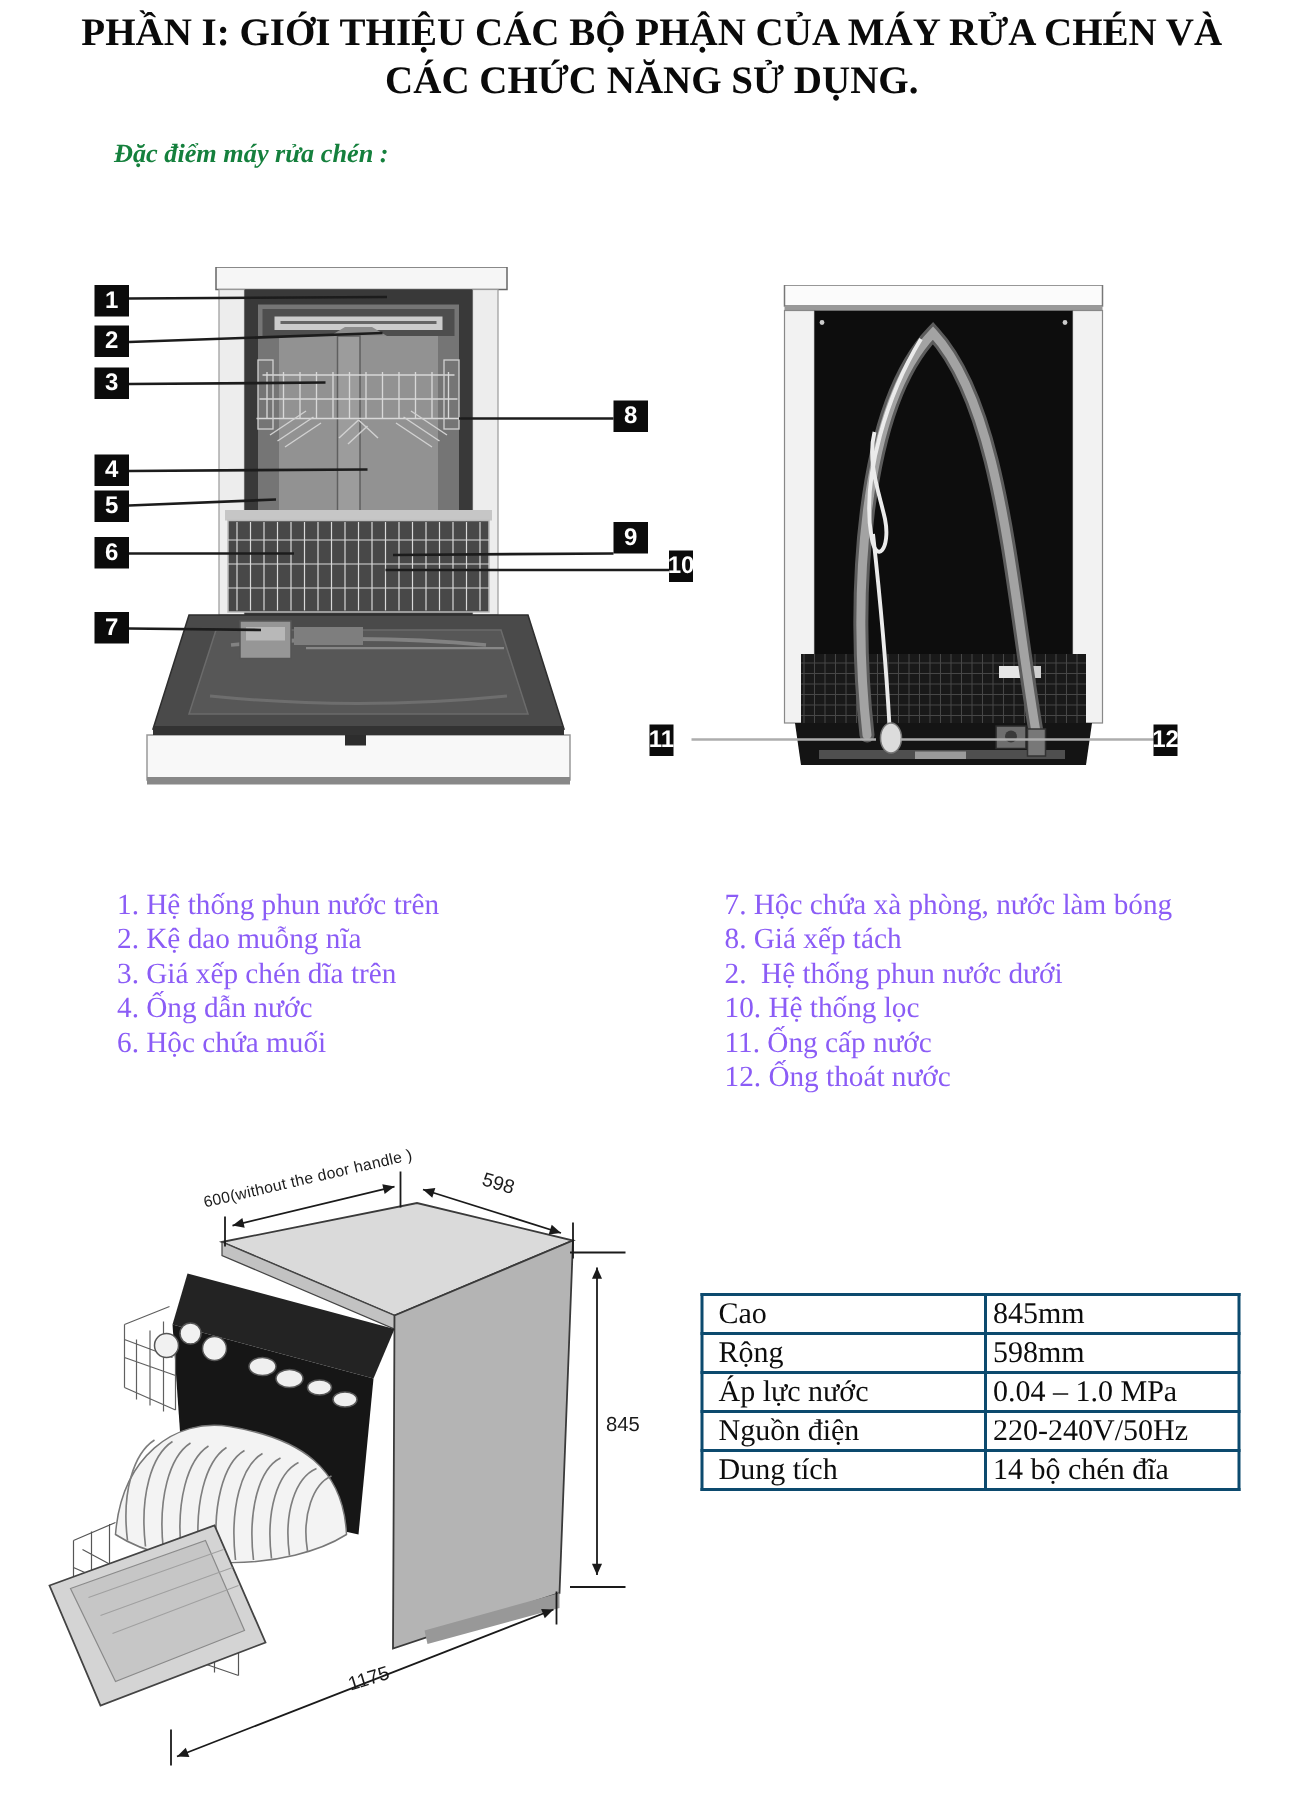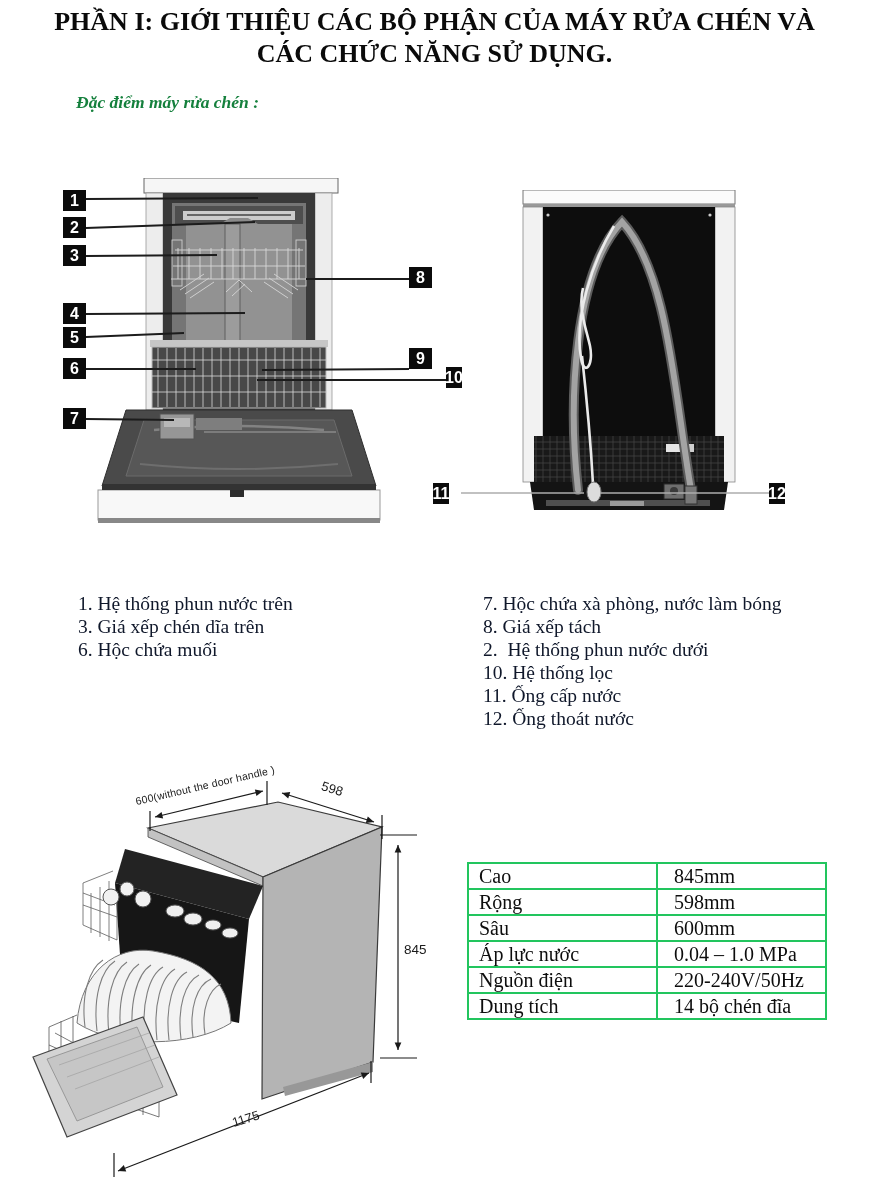--- a/index.html
+++ b/index.html
@@ -5,27 +5,27 @@
   html,body{margin:0;padding:0;}
   body{width:869px;height:1200px;position:relative;background:#ffffff;overflow:hidden;
        font-family:"Liberation Serif",serif;color:#111;}
   .abs{position:absolute;}
   .title{left:0;right:0;text-align:center;font-weight:bold;font-size:26px;line-height:31px;color:#0a0a0a;}
   .subtitle{font-weight:bold;font-style:italic;font-size:17.5px;color:#15803d;}
   .tag{position:absolute;background:#0b0b0b;color:#fff;font-family:"Liberation Sans",sans-serif;
        font-weight:bold;font-size:16px;width:23px;height:21px;display:flex;align-items:center;
        justify-content:center;line-height:1;}
   .tag.wide{width:16px;}
-  .plist{font-size:19.5px;line-height:23px;color:#0f172a;}
+  .plist{font-size:19.5px;line-height:23px;color:#8b5cf6;}
   .plist div{white-space:pre;}
   table.spec{border-collapse:collapse;table-layout:fixed;width:358px;
              font-size:20px;color:#0d0d0d;}
-  table.spec td{border:2px solid #22c55e;height:23px;padding:0 0 0 10px;line-height:24px;
+  table.spec td{border:2px solid #0c4a6e;height:23px;padding:0 0 0 10px;line-height:24px;
                 overflow:hidden;white-space:nowrap;}
-  table.spec td.val{padding-left:16px;}
+  table.spec td.val{padding-left:4px;}
   svg{display:block;}
 </style>
 </head>
 <body>
 
 <div class="abs title" style="top:6px;">PHẦN I: GIỚI THIỆU CÁC BỘ PHẬN CỦA MÁY RỬA CHÉN VÀ</div>
 <div class="abs title" style="top:38px;">CÁC CHỨC NĂNG SỬ DỤNG.</div>
 <div class="abs subtitle" style="left:76px;top:92px;">Đặc điểm máy rửa chén :</div>
 
 <svg class="abs" style="left:88px;top:178px;" width="302" height="346" viewBox="0 0 302 346">
@@ -130,21 +130,23 @@
 <div class="tag" style="left:63px;top:358px;">6</div>
 <div class="tag" style="left:63px;top:408px;">7</div>
 <div class="tag" style="left:409px;top:267px;">8</div>
 <div class="tag" style="left:409px;top:348px;">9</div>
 <div class="tag wide" style="left:446px;top:367px;">10</div>
 <div class="tag wide" style="left:433px;top:483px;">11</div>
 <div class="tag wide" style="left:769px;top:483px;">12</div>
 
 <div class="abs plist" style="left:78px;top:592px;">
   <div>1. Hệ thống phun nước trên</div>
+  <div>2. Kệ dao muỗng nĩa</div>
   <div>3. Giá xếp chén dĩa trên</div>
+  <div>4. Ống dẫn nước</div>
   <div>6. Hộc chứa muối</div>
 </div>
 <div class="abs plist" style="left:483px;top:592px;">
   <div>7. Hộc chứa xà phòng, nước làm bóng</div>
   <div>8. Giá xếp tách</div>
   <div>2.  Hệ thống phun nước dưới</div>
   <div>10. Hệ thống lọc</div>
   <div>11. Ống cấp nước</div>
   <div>12. Ống thoát nước</div>
 </div>
@@ -221,24 +223,20 @@
   <tbody>
     <tr>
       <td>Cao</td>
       <td class="val">845mm</td>
       </tr>
     <tr>
       <td>Rộng</td>
       <td class="val">598mm</td>
       </tr>
     <tr>
-      <td>Sâu</td>
-      <td class="val">600mm</td>
-      </tr>
-    <tr>
       <td>Áp lực nước</td>
       <td class="val">0.04 – 1.0 MPa</td>
       </tr>
     <tr>
       <td>Nguồn điện</td>
       <td class="val">220-240V/50Hz</td>
       </tr>
     <tr>
       <td>Dung tích</td>
       <td class="val">14 bộ chén đĩa</td>

